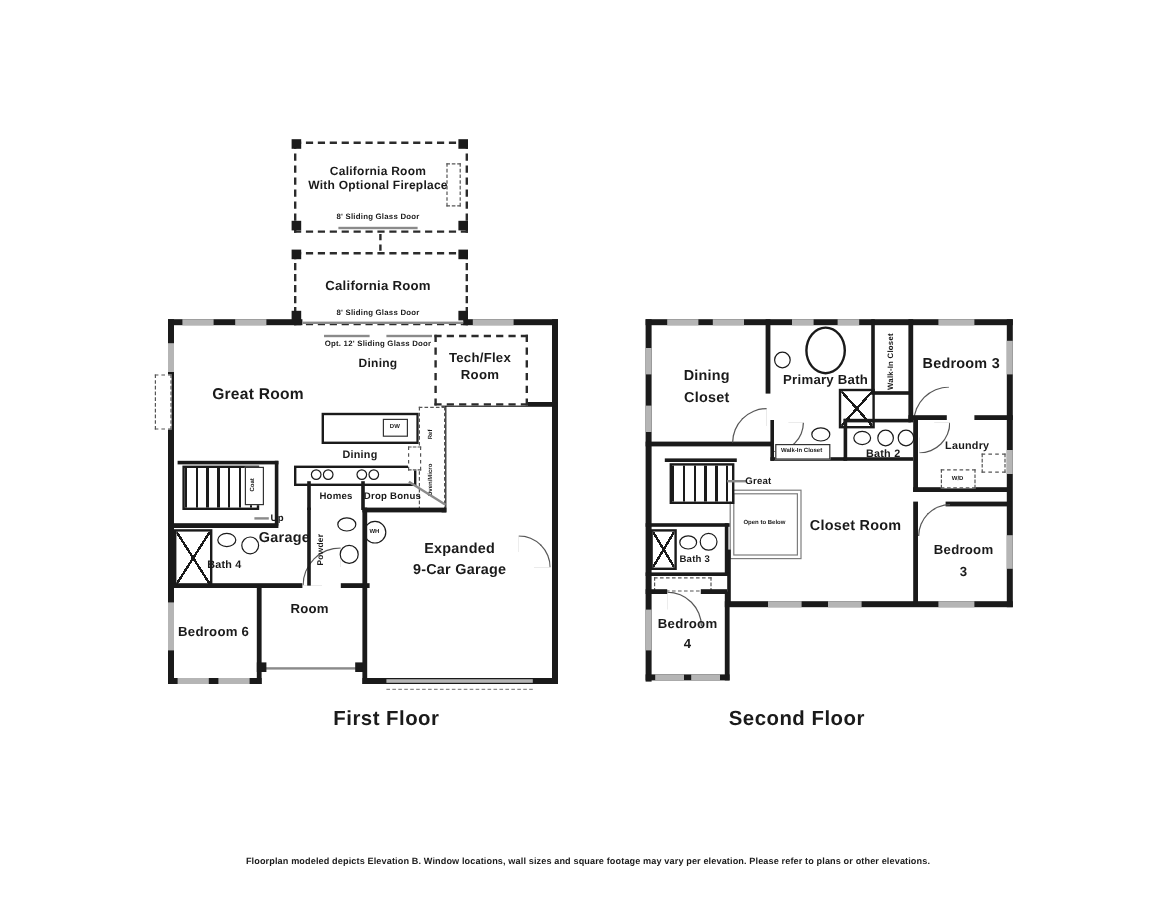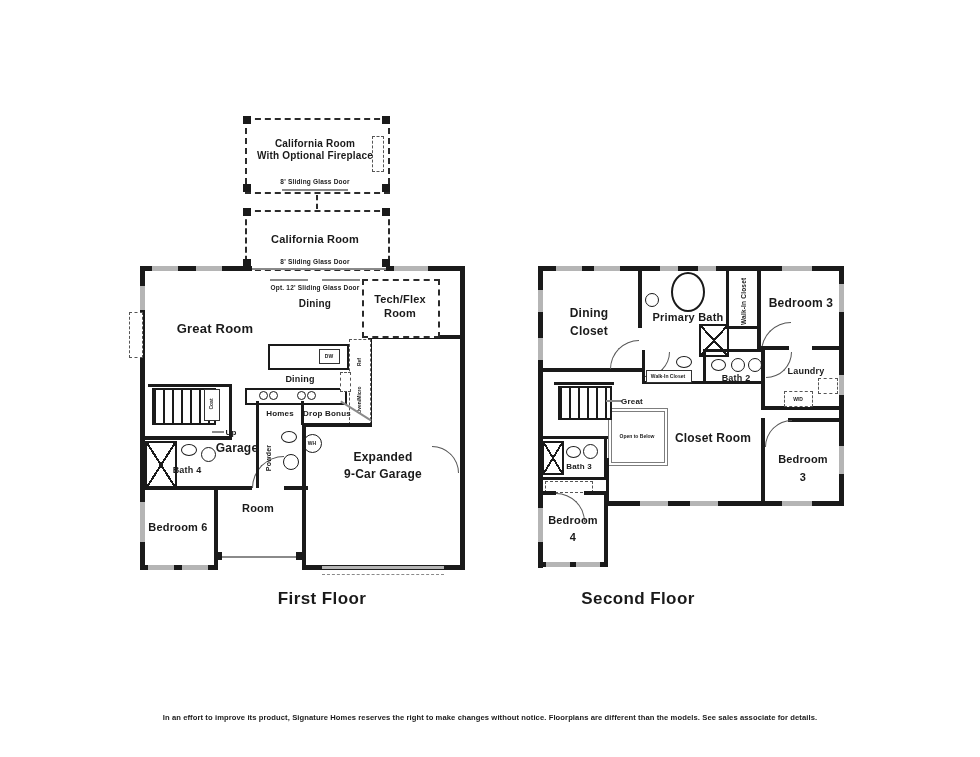--- a/index.html
+++ b/index.html
@@ -243,19 +243,19 @@
     <div class="arc tr" style="left:556px;top:493px;width:28px;height:28px"></div>
     <div class="w" style="left:604px;top:493px;width:4px;height:74px"></div>
     <div class="w" style="left:538px;top:562px;width:70px;height:5px"></div>
     <div class="win" style="left:546px;top:562px;width:24px;height:5px"></div>
     <div class="win" style="left:576px;top:562px;width:24px;height:5px"></div>
     <div class="lbl s11" style="left:573px;top:520px">Bedroom</div>
     <div class="lbl s11" style="left:573px;top:537px">4</div>
   </section>
 
   <div class="lbl s17" style="left:322px;top:599px">First Floor</div>
-  <div class="lbl s17" style="left:638px;top:599px">Second Floor</div>
+  <div class="lbl s17" style="left:664px;top:599px">Second Floor</div>
 
   <div class="footer">
-    <p>In an effort to improve its product, Signature Homes reserves the right to make changes without notice. Floorplans are different than the models. See sales associate for details.</p>
+    <p>Floorplan modeled depicts Elevation B. Window locations, wall sizes and square footage may vary per elevation. Please refer to plans or other elevations.</p>
   </div>
 
 </div>
 
 </body></html>

